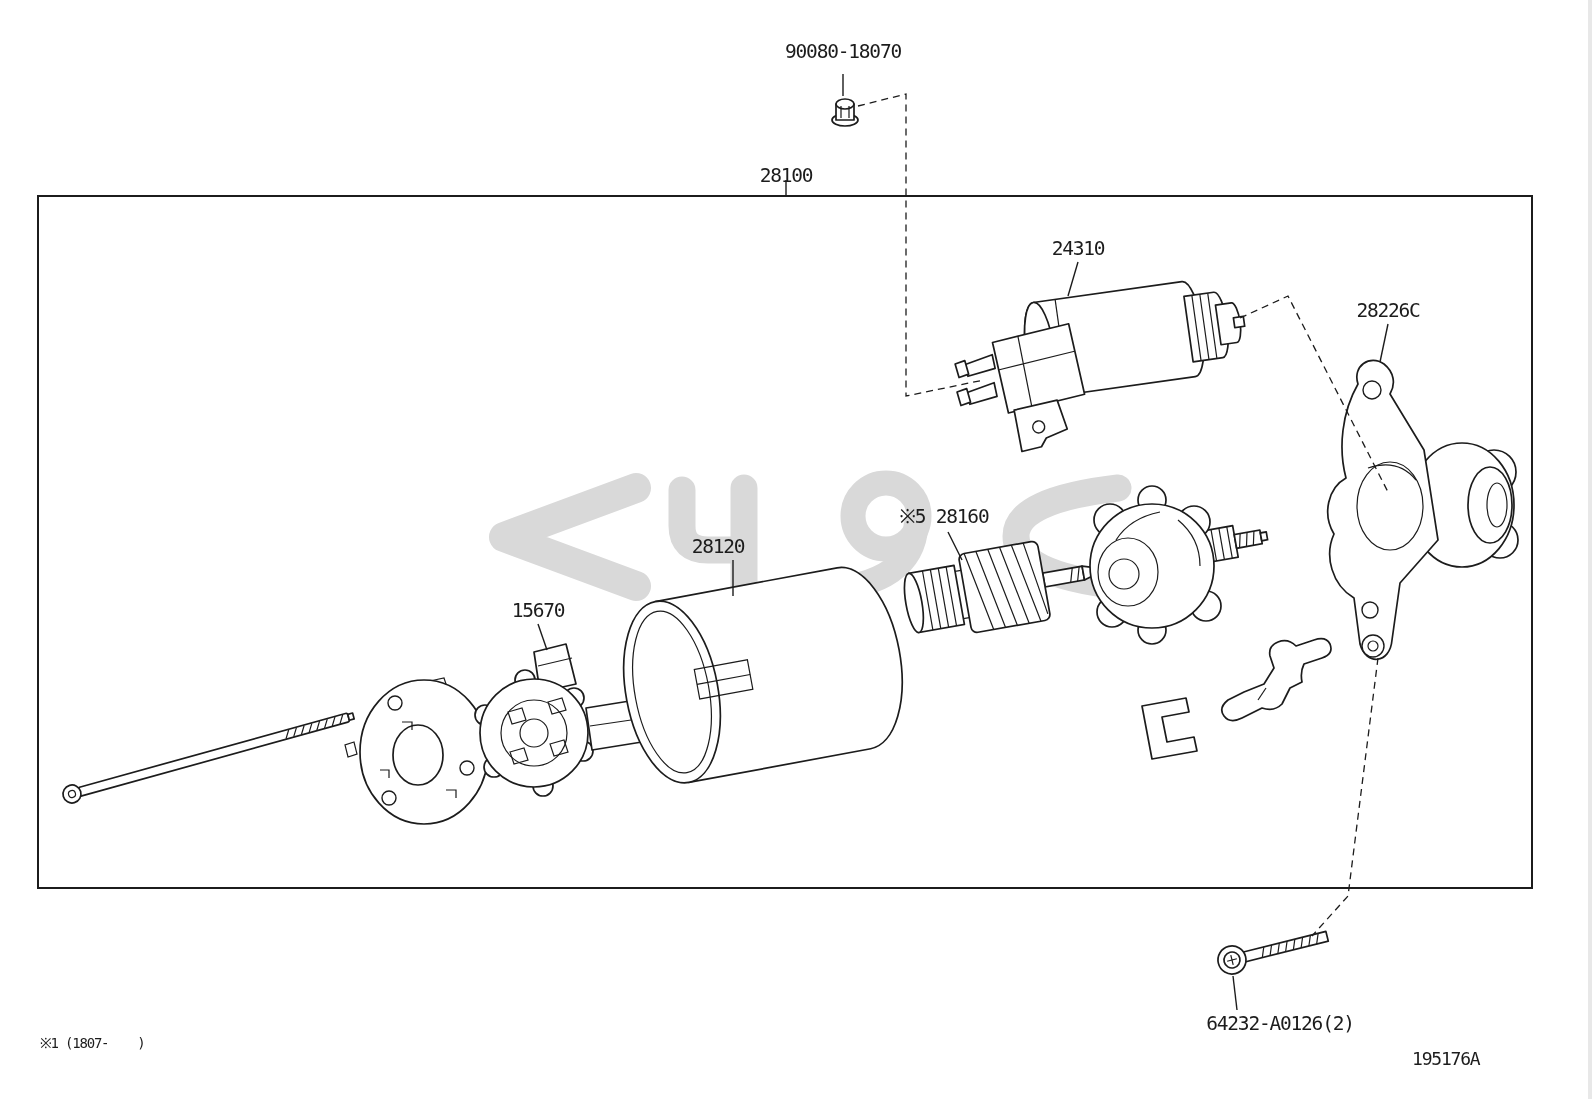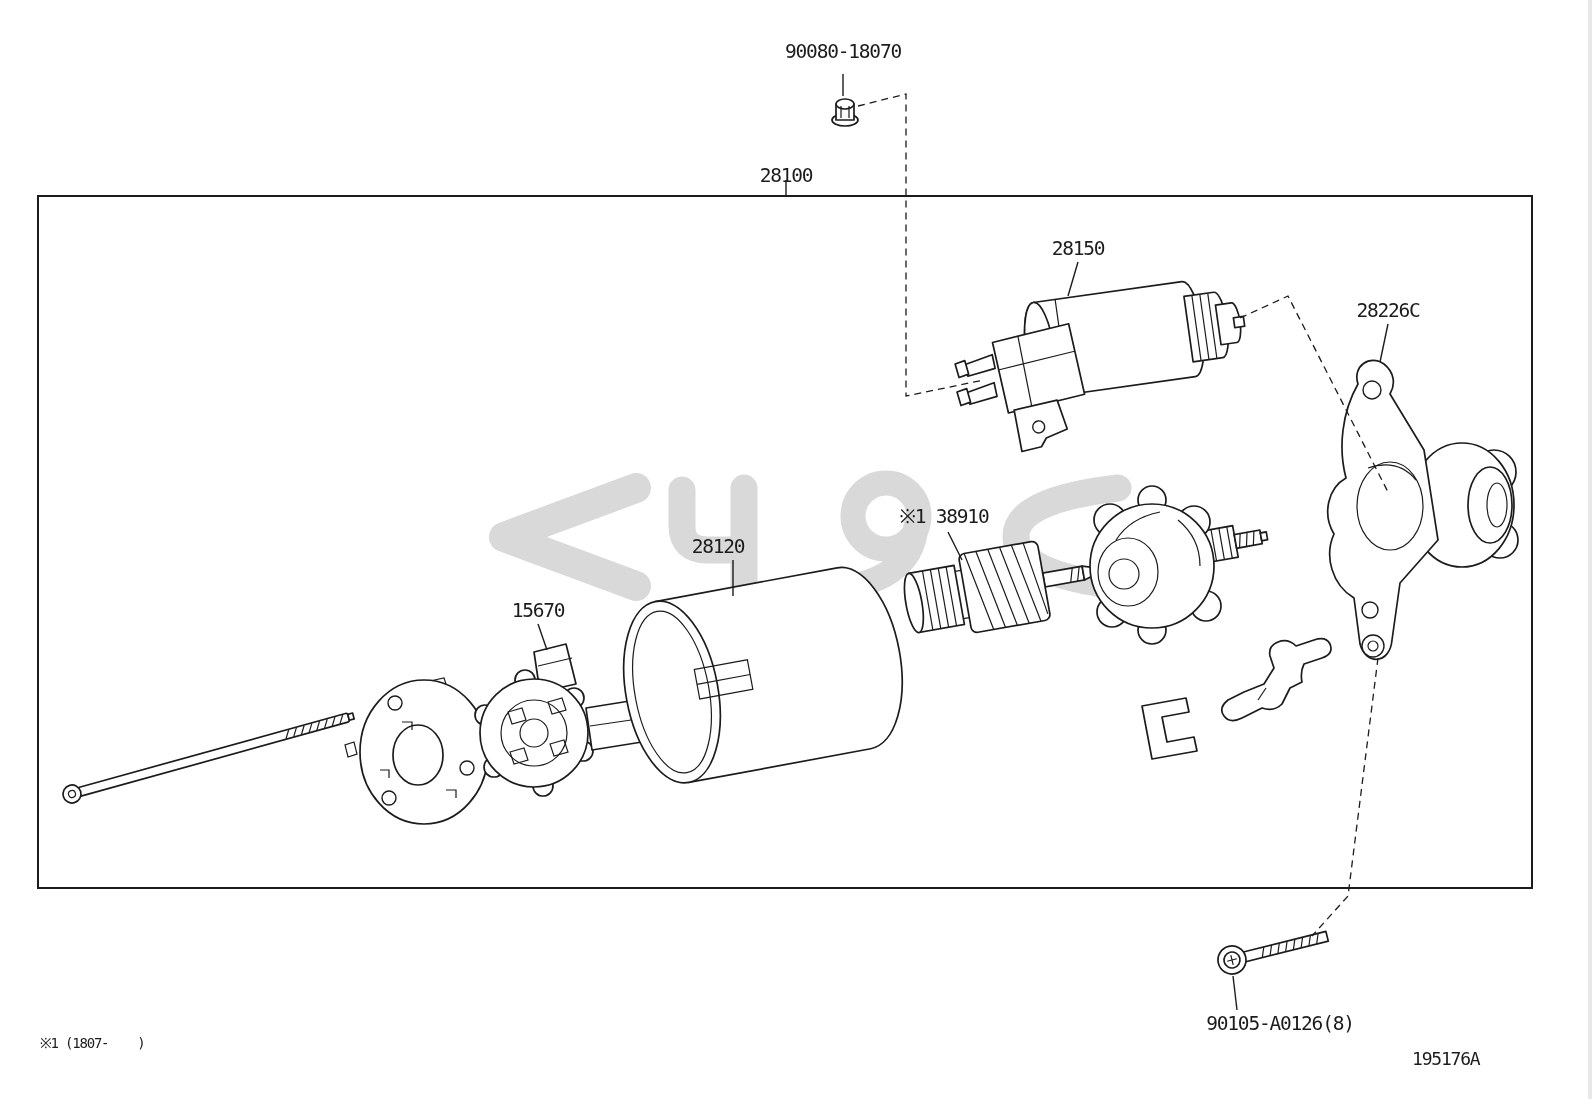--- a/index.html
+++ b/index.html
@@ -188,23 +188,23 @@
       <path class="line" d="M1388 324 L1380 362"></path>
       <path class="line" d="M948 532 L962 560"></path>
       <path class="line" d="M733 560 L733 596"></path>
       <path class="line" d="M538 624 L547 650"></path>
       <path class="line" d="M1237 1010 L1233 976"></path>
     </g>
   </svg>
 
   <div class="part-label" style="left:843px;top:42px">90080-18070</div>
   <div class="part-label" style="left:786px;top:166px">28100</div>
-  <div class="part-label" style="left:1078px;top:239px">28150</div>
+  <div class="part-label" style="left:1078px;top:239px">24310</div>
   <div class="part-label" style="left:1388px;top:301px">28226C</div>
-  <div class="part-label" style="left:944px;top:507px">※1 38910</div>
+  <div class="part-label" style="left:944px;top:507px">※5 28160</div>
   <div class="part-label" style="left:718px;top:537px">28120</div>
   <div class="part-label" style="left:538px;top:601px">15670</div>
-  <div class="part-label" style="left:1280px;top:1014px">90105-A0126(8)</div>
+  <div class="part-label" style="left:1280px;top:1014px">64232-A0126(2)</div>
 
   <div class="corner-note" style="left:40px;top:1036px">※1 (1807-    )</div>
   <div class="corner-note" style="left:1412px;top:1050px;font-size:18px">195176A</div>
 
 </div>
 
 </body></html>

